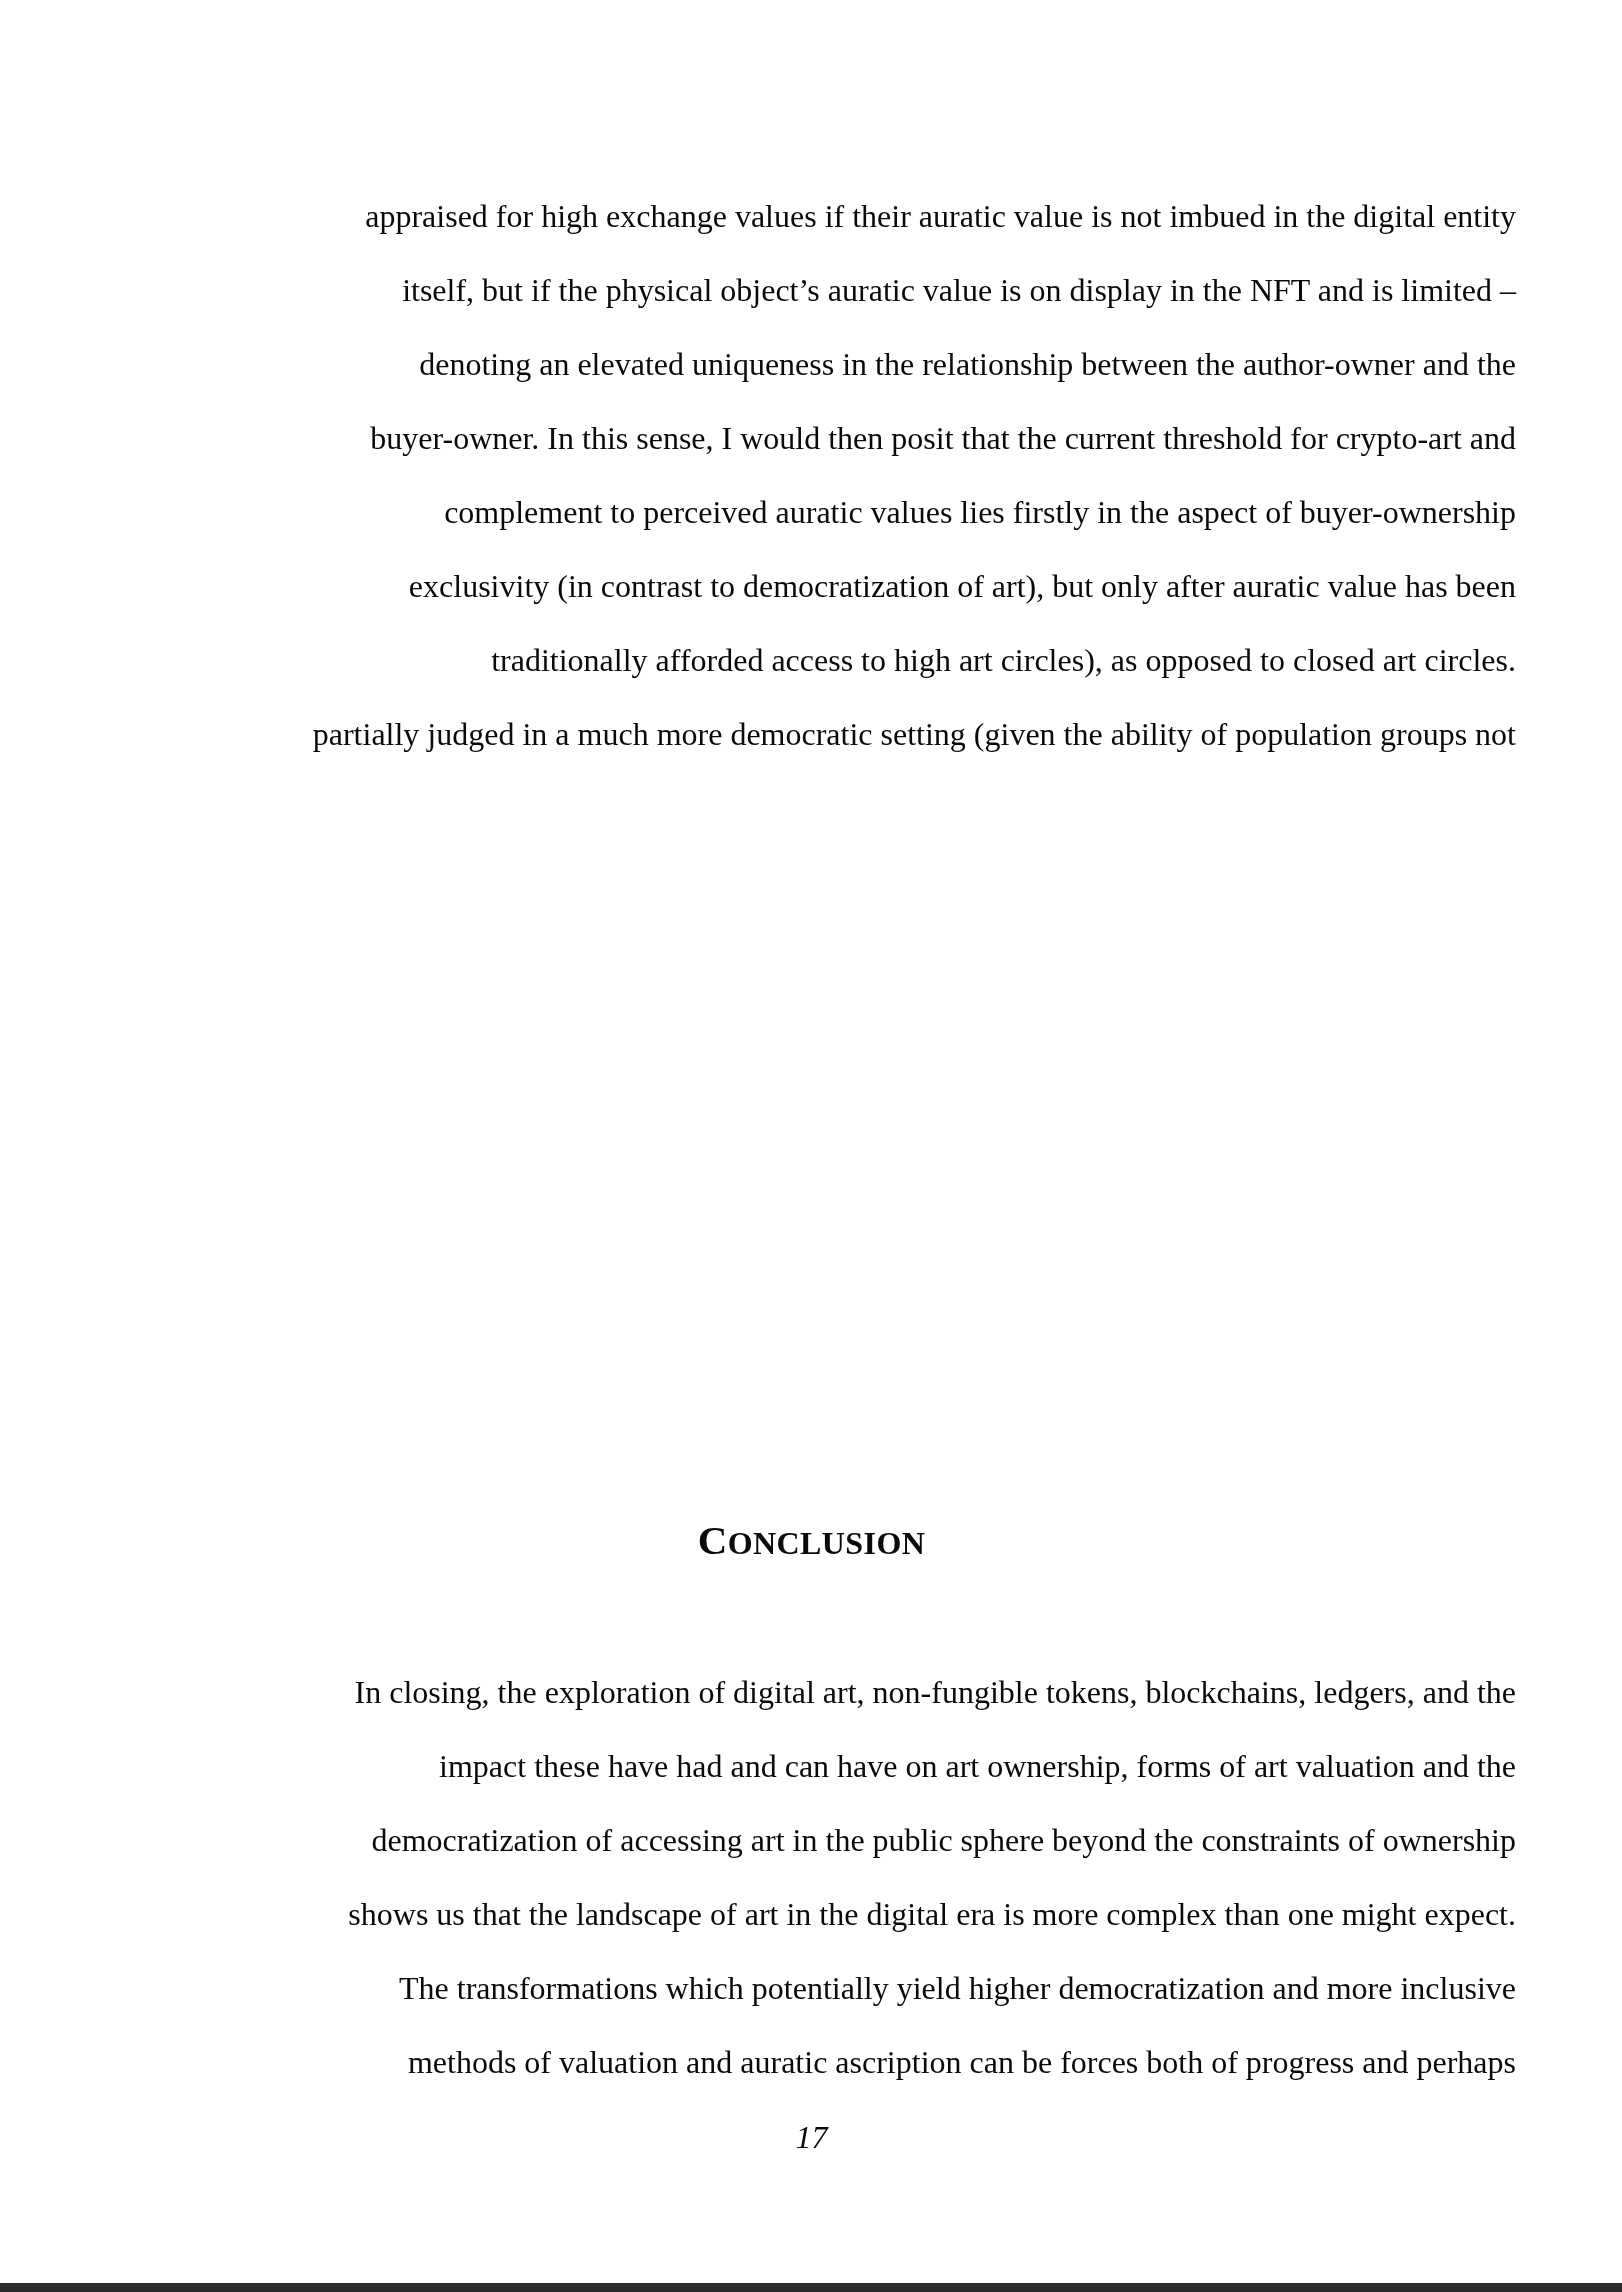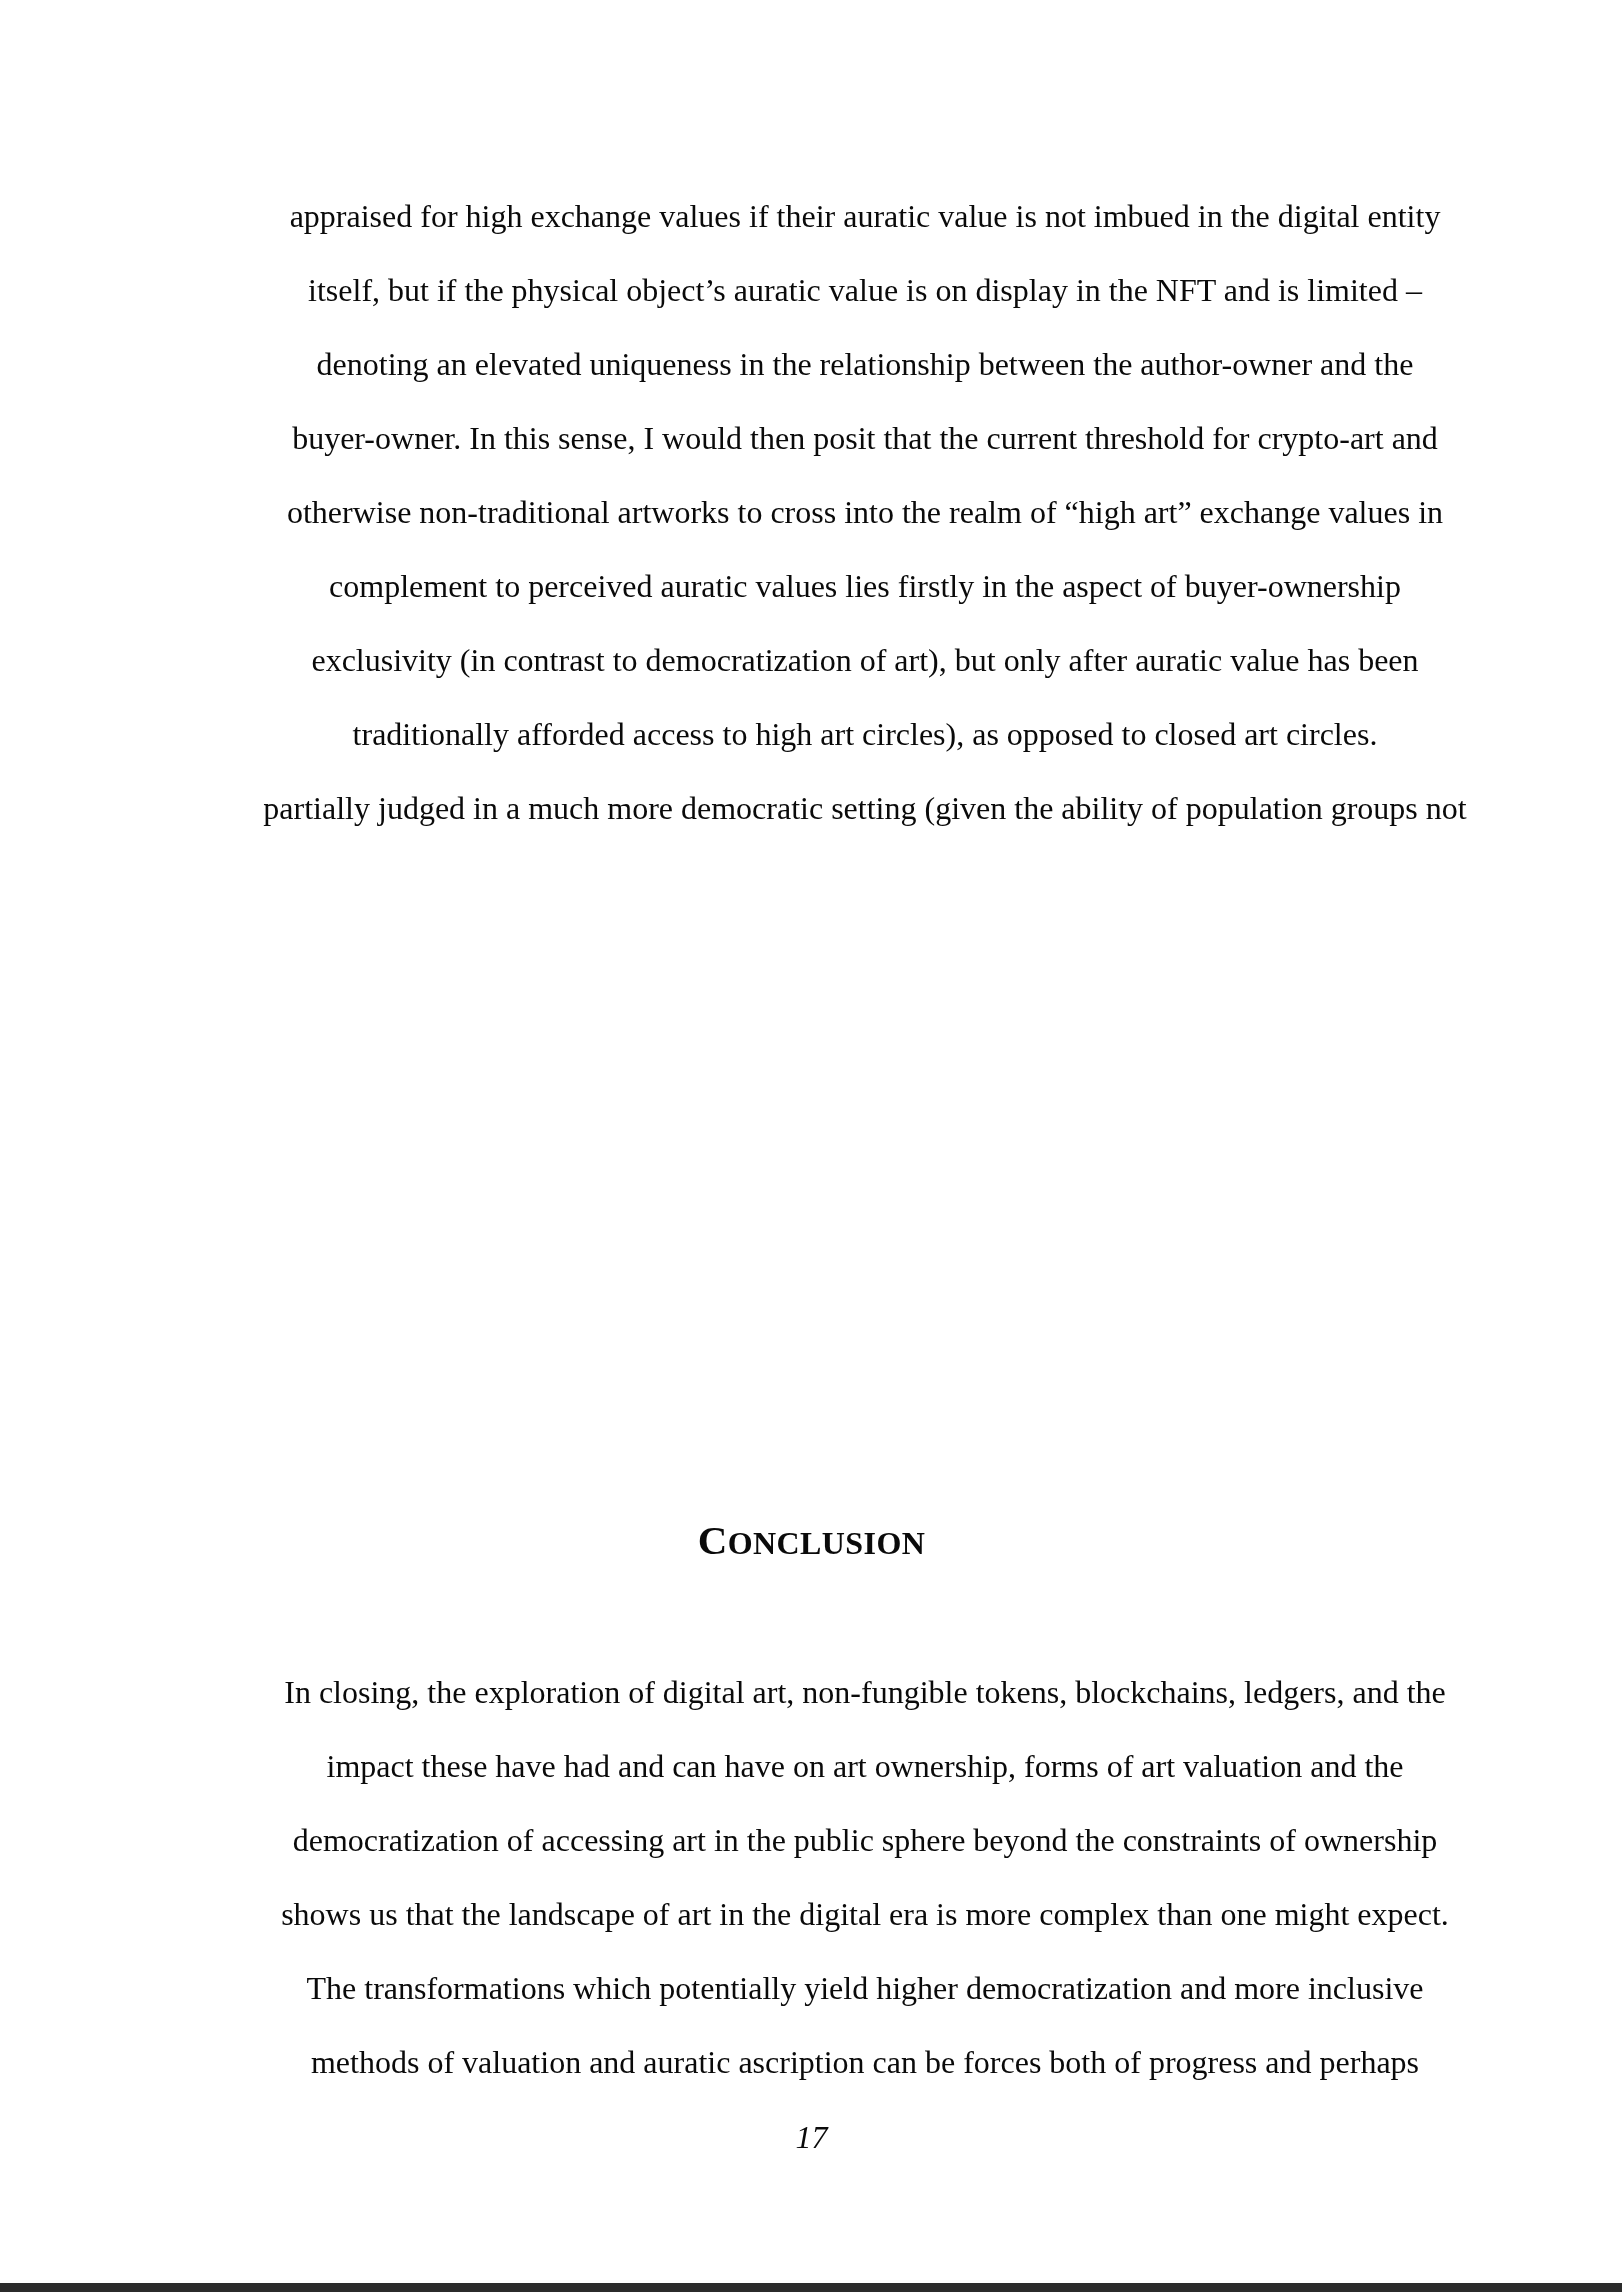--- a/index.html
+++ b/index.html
@@ -19,21 +19,21 @@
   .para {
     position: absolute;
     left: 194px;
     right: 107px;
   }
   .para .line {
     height: 74px;
     line-height: 74px;
     font-size: 32px;
     white-space: pre;
-    text-align: center;
+    text-align: right;
     margin-left: 20px;
   }
   #para1 { top: 179px; }
   #para2 { top: 1655px; }
   .heading {
     position: absolute;
     left: 0;
     right: 0;
     top: 1513px;
     margin: 0;
@@ -66,21 +66,20 @@
 </head>
 <body>
 
 <div class="page">
 
   <div class="para" id="para1">
       <div class="line">appraised for high exchange values if their auratic value is not imbued in the digital entity</div>
       <div class="line">itself, but if the physical object’s auratic value is on display in the NFT and is limited –</div>
       <div class="line">denoting an elevated uniqueness in the relationship between the author-owner and the</div>
       <div class="line">buyer-owner. In this sense, I would then posit that the current threshold for crypto-art and</div>
-      <div class="line">otherwise non-traditional artworks to cross into the realm of “high art” exchange values in</div>
       <div class="line">complement to perceived auratic values lies firstly in the aspect of buyer-ownership</div>
       <div class="line">exclusivity (in contrast to democratization of art), but only after auratic value has been</div>
       <div class="line">traditionally afforded access to high art circles), as opposed to closed art circles.</div>
       <div class="line">partially judged in a much more democratic setting (given the ability of population groups not</div>
     </div>
 
   <h2 class="heading"><span class="hbig">C</span><span class="hsmall">ONCLUSION</span></h2>
 
   <div class="para" id="para2">
       <div class="line">In closing, the exploration of digital art, non-fungible tokens, blockchains, ledgers, and the</div>

